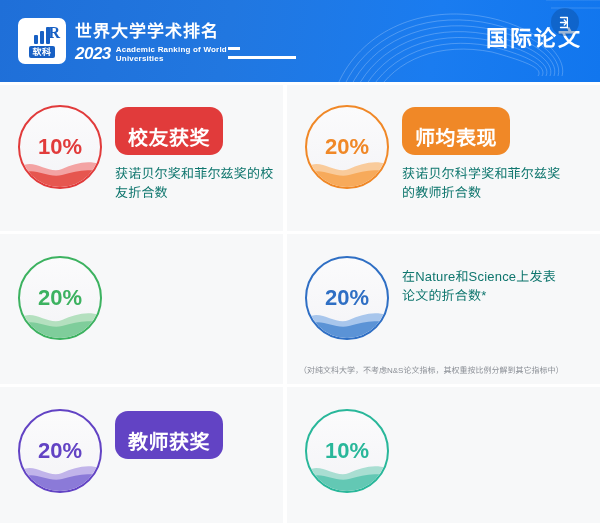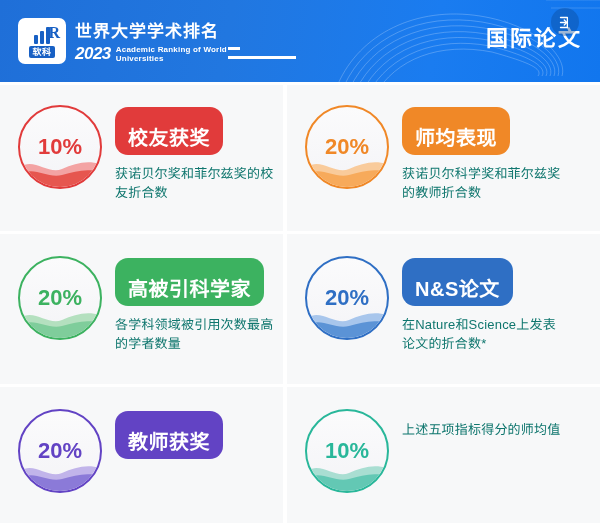--- a/index.html
+++ b/index.html
@@ -391,40 +391,36 @@
     <div class="card row2">
       <div class="donut" style="--c:#3cb260">
         <div class="pct">20%</div>
         <div class="wave-wrap">
           <svg width="84" height="34" viewBox="0 0 84 34" preserveAspectRatio="none">
             <path d="M0 14 C 14 4, 28 22, 42 16 C 56 10, 70 6, 84 13 L84 34 L0 34 Z" fill="#b4e0bf"></path>
             <path d="M0 22 C 13 12, 27 26, 42 22 C 57 18, 70 14, 84 21 L84 34 L0 34 Z" fill="#7fcd9b"></path>
           </svg>
         </div>
       </div>
-      <div class="card-body">
-        <div class="pill" style="--c:#3cb260">高被引科学家</div>
-        <div class="desc">各学科领域被引用次数最高的学者数量</div>
-      </div>
     </div>
 
     <div class="card row2">
       <div class="donut" style="--c:#2f6fc4">
         <div class="pct">20%</div>
         <div class="wave-wrap">
           <svg width="84" height="34" viewBox="0 0 84 34" preserveAspectRatio="none">
             <path d="M0 14 C 14 4, 28 22, 42 16 C 56 10, 70 6, 84 13 L84 34 L0 34 Z" fill="#a8c6ec"></path>
             <path d="M0 22 C 13 12, 27 26, 42 22 C 57 18, 70 14, 84 21 L84 34 L0 34 Z" fill="#5b93d6"></path>
           </svg>
         </div>
       </div>
       <div class="card-body">
-        <div class="pill" style="--c:#2f6fc4">N&amp;S论文</div>
         <div class="desc">在Nature和Science上发表论文的折合数*</div>
       </div>
+      <div class="card-note">（对纯文科大学，不考虑N&amp;S论文指标，其权重按比例分解到其它指标中）</div>
     </div>
 
     <div class="card row3">
       <div class="donut" style="--c:#6243c4">
         <div class="pct">20%</div>
         <div class="wave-wrap">
           <svg width="84" height="34" viewBox="0 0 84 34" preserveAspectRatio="none">
             <path d="M0 14 C 14 4, 28 22, 42 16 C 56 10, 70 6, 84 13 L84 34 L0 34 Z" fill="#c1b4ea"></path>
             <path d="M0 22 C 13 12, 27 26, 42 22 C 57 18, 70 14, 84 21 L84 34 L0 34 Z" fill="#8b7ad8"></path>
           </svg>
@@ -439,18 +435,17 @@
       <div class="donut" style="--c:#29b79a">
         <div class="pct">10%</div>
         <div class="wave-wrap">
           <svg width="84" height="34" viewBox="0 0 84 34" preserveAspectRatio="none">
             <path d="M0 14 C 14 4, 28 22, 42 16 C 56 10, 70 6, 84 13 L84 34 L0 34 Z" fill="#a9ded2"></path>
             <path d="M0 22 C 13 12, 27 26, 42 22 C 57 18, 70 14, 84 21 L84 34 L0 34 Z" fill="#63c8b4"></path>
           </svg>
         </div>
       </div>
       <div class="card-body">
-        <div class="desc">上述五项指标得分的师均值</div>
       </div>
     </div>
 
   </div>
 </div>
 
 </body></html>

